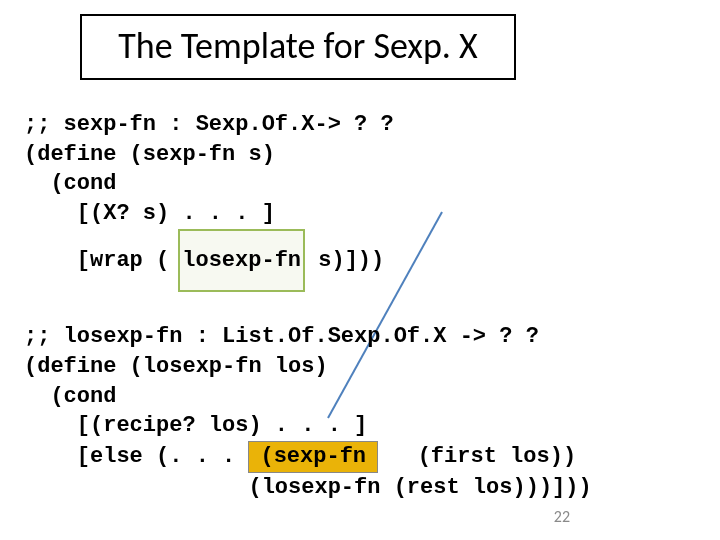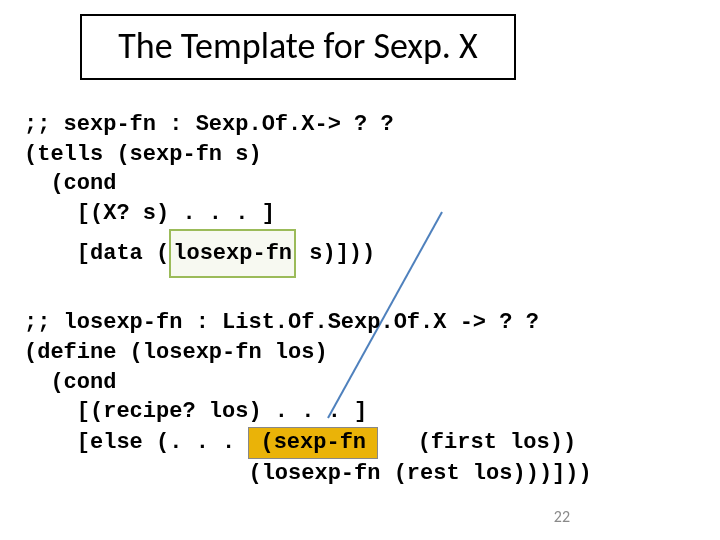--- a/index.html
+++ b/index.html
@@ -54,21 +54,22 @@
     font-size: 15px;
     font-weight: 400;
     line-height: 1.25;
     padding: 8px 10px;
     color: #000;
   }
   .highlight1 {
     display: inline-block;
     border: 2px solid #9bbb59;
     background: rgba(214,227,187,0.2);
-    padding: 8px 2px;
+    padding: 15px 2px;
+    margin-left: 9px;
   }
   .highlight2 {
     display: inline-block;
     background: #eab308;
     border: 1.5px solid #888;
     padding: 0 11px;
   }
   .page-num {
     position: absolute;
     bottom: 14px;
@@ -93,24 +94,24 @@
 
   <div class="title-box">
     <span class="title-text">The Template for Sexp. X</span>
   </div>
 
   <svg class="connector">
     <line x1="442" y1="212" x2="328" y2="418" stroke="#4f81bd" stroke-width="2"></line>
   </svg>
 
   <div class="code"><span>;; sexp-fn : Sexp.Of.X-&gt; ? ?</span>
-<span>(tells (sexp-fn s)</span>
+<span>(define (sexp-fn s)</span>
 <span>  (cond</span>
 <span>    [(X? s) . . . ]</span>
-<span>    [data (</span><span class="highlight1">losexp-fn</span><span> s)]))</span>
+<span>    [wrap (</span><span class="highlight1">losexp-fn</span><span> s)]))</span>
 <span></span>
 <span>;; losexp-fn : List.Of.Sexp.Of.X -&gt; ? ?</span>
 <span>(define (losexp-fn los)</span>
 <span>  (cond</span>
 <span>    [(recipe? los) . . . ]</span>
 <span>    [else (. . . </span><span class="highlight2">(sexp-fn</span><span>   (first los))</span>
 <span>                 (losexp-fn (rest los)))]))</span></div>
 
 
   <div class="page-num">22</div>

